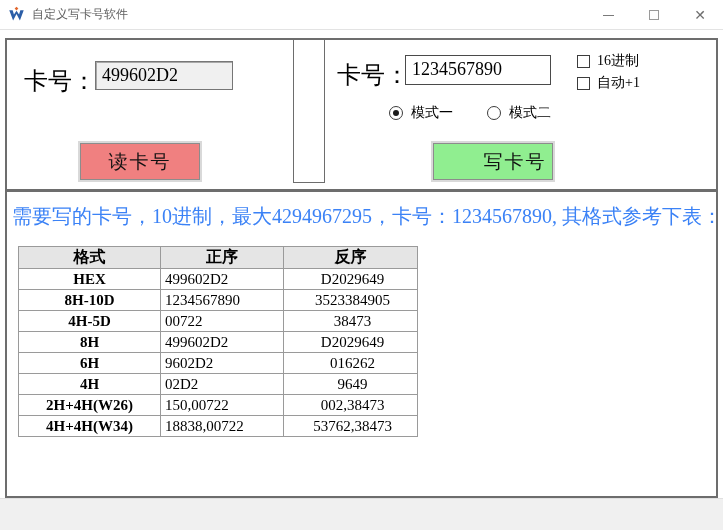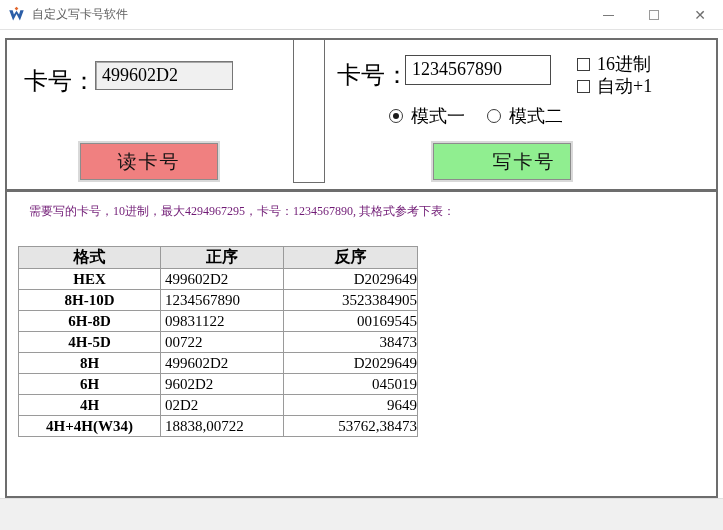--- a/index.html
+++ b/index.html
@@ -55,58 +55,58 @@
   .input-write {
     left:405px; top:55px; width:146px; height:30px;
     background:#ffffff; border:1px solid #4a4a4a;
   }
   .divider-box {
     left:293px; top:38px; width:32px; height:145px;
     background:#ffffff; border:1px solid #6d6d6d; border-top:2px solid #6d6d6d;
   }
   .big-btn {
     display:flex; align-items:center; justify-content:center;
-    width:138px; height:37px; font-size:19px; color:#111;
+    width:120px; height:37px; font-size:19px; color:#111;
     border:1px solid #8c8c8c; box-shadow:0 0 0 2px #d9d9d9;
     cursor:pointer; letter-spacing:2px;
     font-family:"Liberation Serif","DejaVu Serif",serif;
   }
   .btn-read  { left:80px;  top:143px; }
   .btn-write { left:433px; top:143px;padding-left:44px; }
   
-  .check-row { display:flex; align-items:center; font-size:18px; }
+  .check-row { display:flex; align-items:center; font-size:14px; }
   .cb {
     display:inline-block; width:13px; height:13px;
     border:1px solid #3c3c3c; background:#fff; margin-right:7px; flex:0 0 auto;
   }
   .rb {
     display:inline-block; width:14px; height:14px; border-radius:50%;
     border:1px solid #3c3c3c; background:#fff; margin-right:8px; flex:0 0 auto;
     position:relative;
   }
   .rb.on::after {
     content:""; position:absolute; left:3px; top:3px; width:6px; height:6px;
     border-radius:50%; background:#1a1a1a;
   }
   
-  .description { position:absolute; left:29px; top:203px; font-size:12px; color:#701a75; }
+  .description { position:absolute; left:12px; top:203px; font-size:20px; color:#3b82f6; }
   table.fmt {
     position:absolute; left:18px; top:246px;
     border-collapse:collapse; table-layout:fixed;
     font-size:15px;
   }
   table.fmt th, table.fmt td {
     border:1px solid #9a9a9a; height:21px; overflow:hidden; white-space:nowrap;
   }
   table.fmt th {
     background:#e5e5e5; font-size:16px; font-weight:bold; text-align:center;
   }
   table.fmt td.c0 { width:142px; font-weight:bold; text-align:center; }
   table.fmt td.c1 { width:123px; padding-left:4px; text-align:left; }
-  table.fmt td.c2 { width:134px; padding-left:4px; text-align:right; }
+  table.fmt td.c2 { width:134px; padding-left:4px; text-align:center; }
   table.fmt col.w0 { width:142px; } table.fmt col.w1 { width:123px; } table.fmt col.w2 { width:134px; }
 </style>
 </head>
 <body>
 
 <div class="window">
 
   <div class="titlebar">
     <svg class="app-icon" viewBox="0 0 20 20">
       <path d="M1.5,5 L6,17 L10,9.5 L14,17 L18.5,5 L14.5,5 L13,10 L10,5.5 L7,10 L5.5,5 Z" fill="#2b5ea7"></path>
@@ -180,45 +180,45 @@
           <td class="c0">HEX</td>
           <td class="c1">499602D2</td>
           <td class="c2">D2029649</td>
         </tr>
         <tr>
           <td class="c0">8H-10D</td>
           <td class="c1">1234567890</td>
           <td class="c2">3523384905</td>
         </tr>
         <tr>
-          <td class="c0">6H-8D</td>
-          <td class="c1">09831122</td>
-          <td class="c2">00169545</td>
-        </tr>
-        <tr>
           <td class="c0">4H-5D</td>
           <td class="c1">00722</td>
           <td class="c2">38473</td>
         </tr>
         <tr>
           <td class="c0">8H</td>
           <td class="c1">499602D2</td>
           <td class="c2">D2029649</td>
         </tr>
         <tr>
           <td class="c0">6H</td>
           <td class="c1">9602D2</td>
-          <td class="c2">045019</td>
+          <td class="c2">016262</td>
         </tr>
         <tr>
           <td class="c0">4H</td>
           <td class="c1">02D2</td>
           <td class="c2">9649</td>
         </tr>
         <tr>
+          <td class="c0">2H+4H(W26)</td>
+          <td class="c1">150,00722</td>
+          <td class="c2">002,38473</td>
+        </tr>
+        <tr>
           <td class="c0">4H+4H(W34)</td>
           <td class="c1">18838,00722</td>
           <td class="c2">53762,38473</td>
         </tr>
       </tbody>
   </table>
 
   <div class="footer"></div>
 </div>
 

